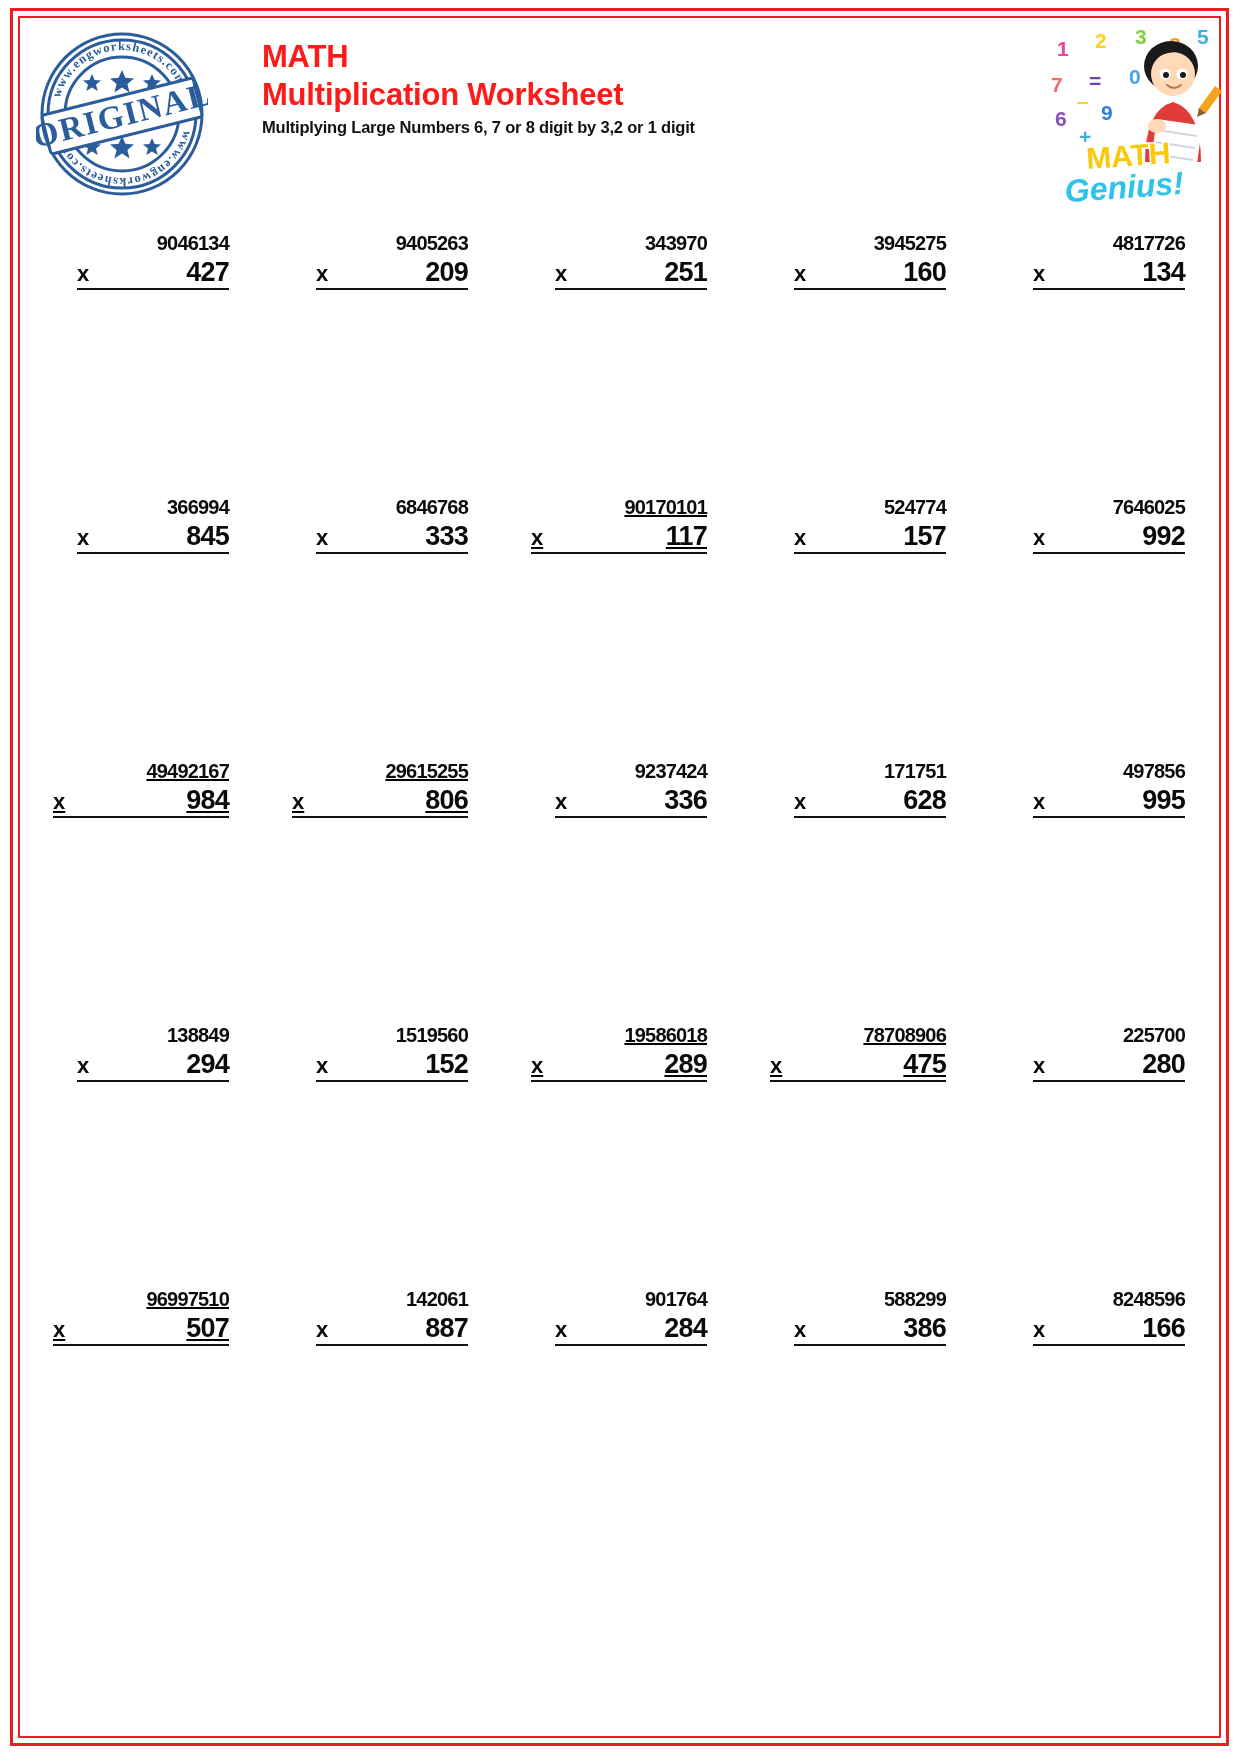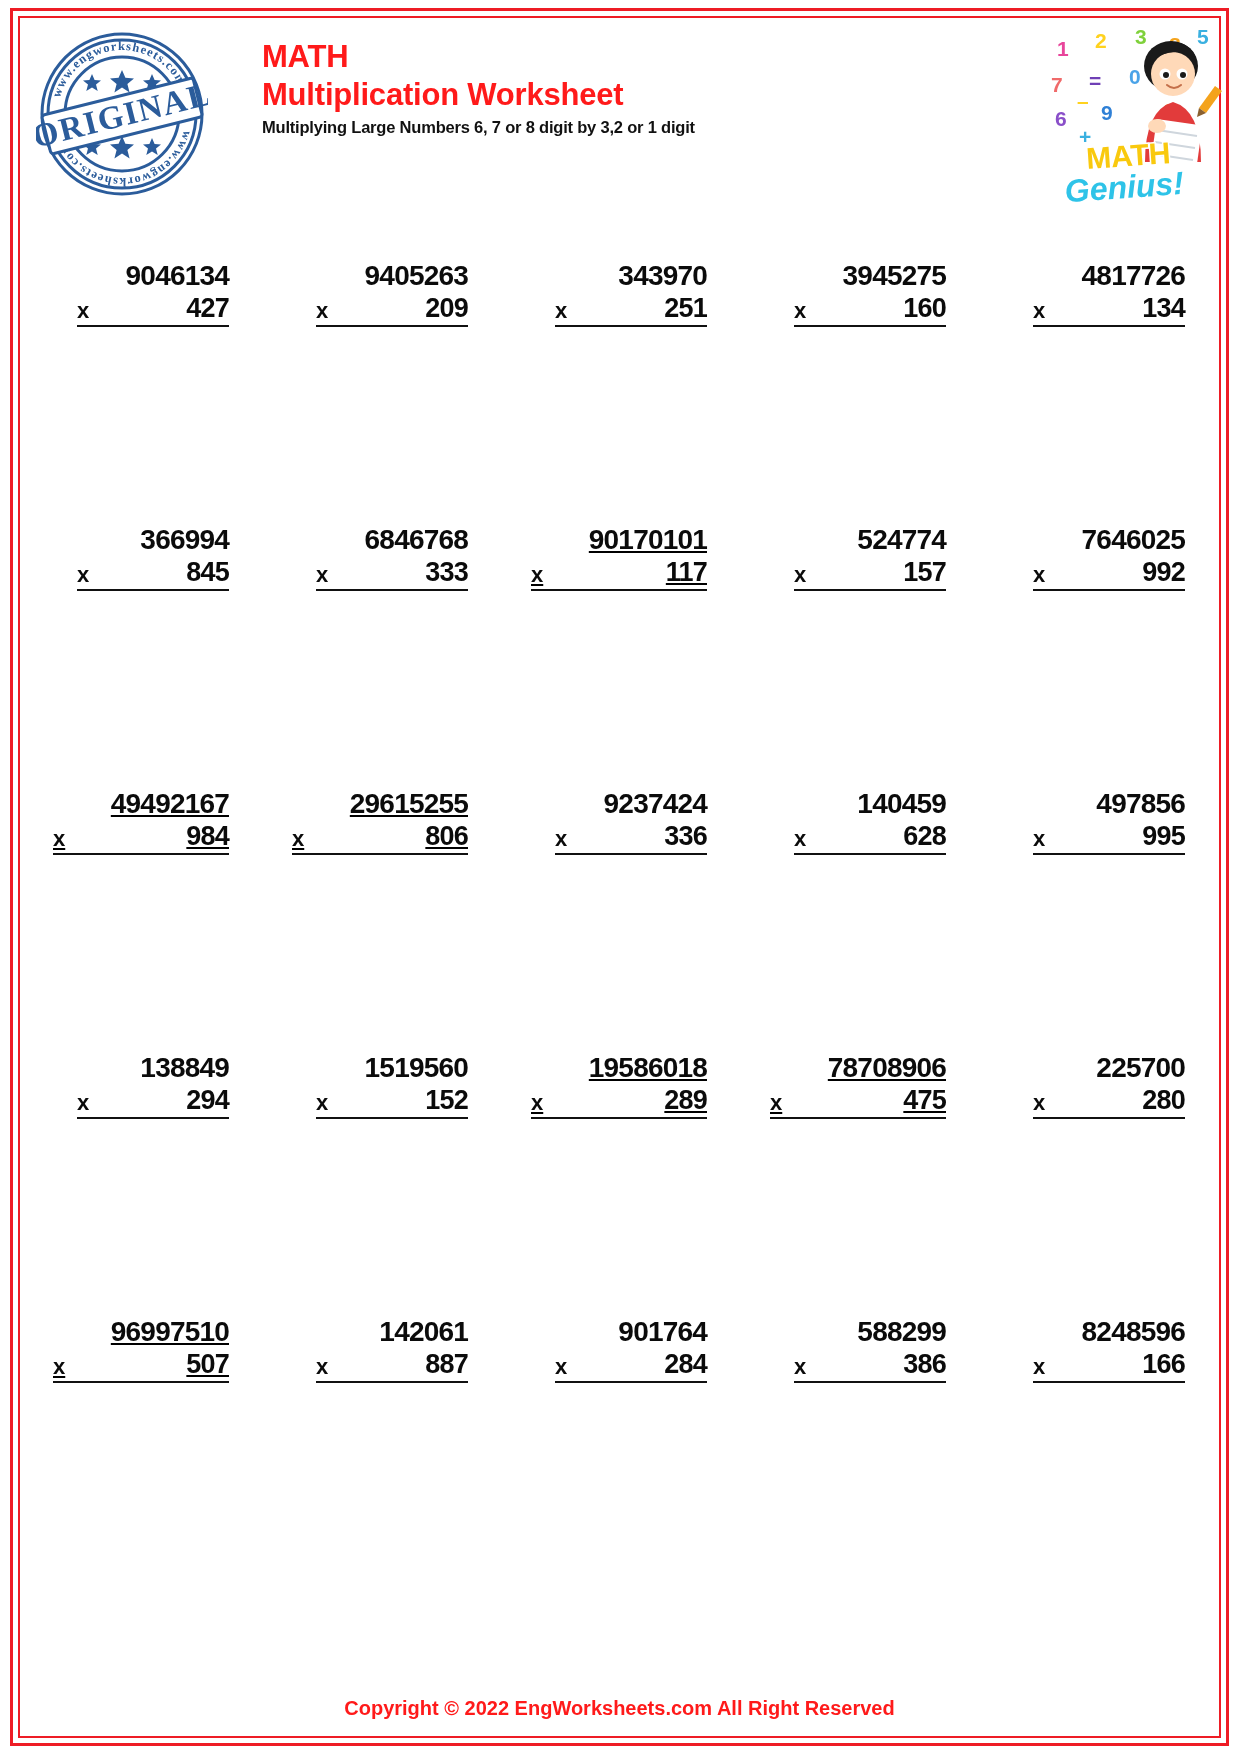--- a/index.html
+++ b/index.html
@@ -92,27 +92,26 @@
     position: relative;
   }
   .pbox {
     position: absolute;
     right: 32px;
     top: 8px;
     width: 152px;
   }
   .pnum {
     text-align: right;
-    font-size: 28px;
+    font-size: 20px;
     font-weight: bold;
     color: #0b0b0b;
     font-family: "Liberation Sans", sans-serif;
     letter-spacing: -0.8px;
     line-height: 1.05;
-    margin-top: 28px;
   }
   .prow-bottom {
     display: flex;
     align-items: flex-end;
     justify-content: space-between;
     border-bottom: 2.5px solid #111;
     margin-top: 4px;
     padding-bottom: 2px;
   }
   .pop {
@@ -357,21 +356,21 @@
         <div class="pbox">
           <div class="pnum">9237424</div>
           <div class="prow-bottom">
             <span class="pop">x</span>
             <span class="pmul">336</span>
           </div>
         </div>
       </div>
       <div class="pcell">
         <div class="pbox">
-          <div class="pnum">140459</div>
+          <div class="pnum">171751</div>
           <div class="prow-bottom">
             <span class="pop">x</span>
             <span class="pmul">628</span>
           </div>
         </div>
       </div>
       <div class="pcell">
         <div class="pbox">
           <div class="pnum">497856</div>
           <div class="prow-bottom">
@@ -473,15 +472,14 @@
           <div class="prow-bottom">
             <span class="pop">x</span>
             <span class="pmul">166</span>
           </div>
         </div>
       </div>
     </div>
 
   </div>
 
-  <div class="footer">Copyright © 2022 EngWorksheets.com All Right Reserved</div>
 
 </div>
 
 </body></html>

